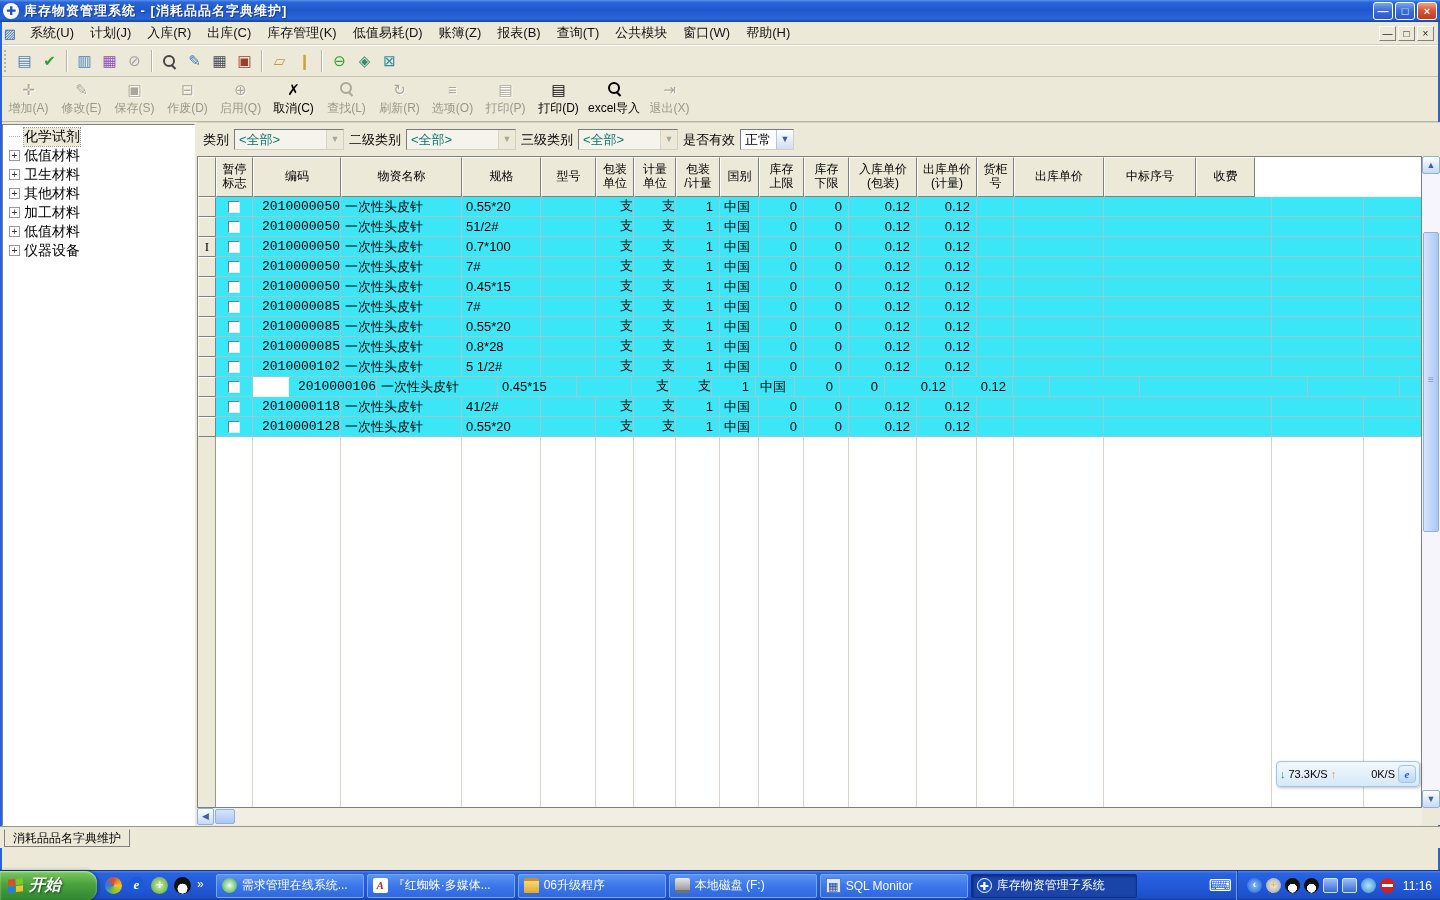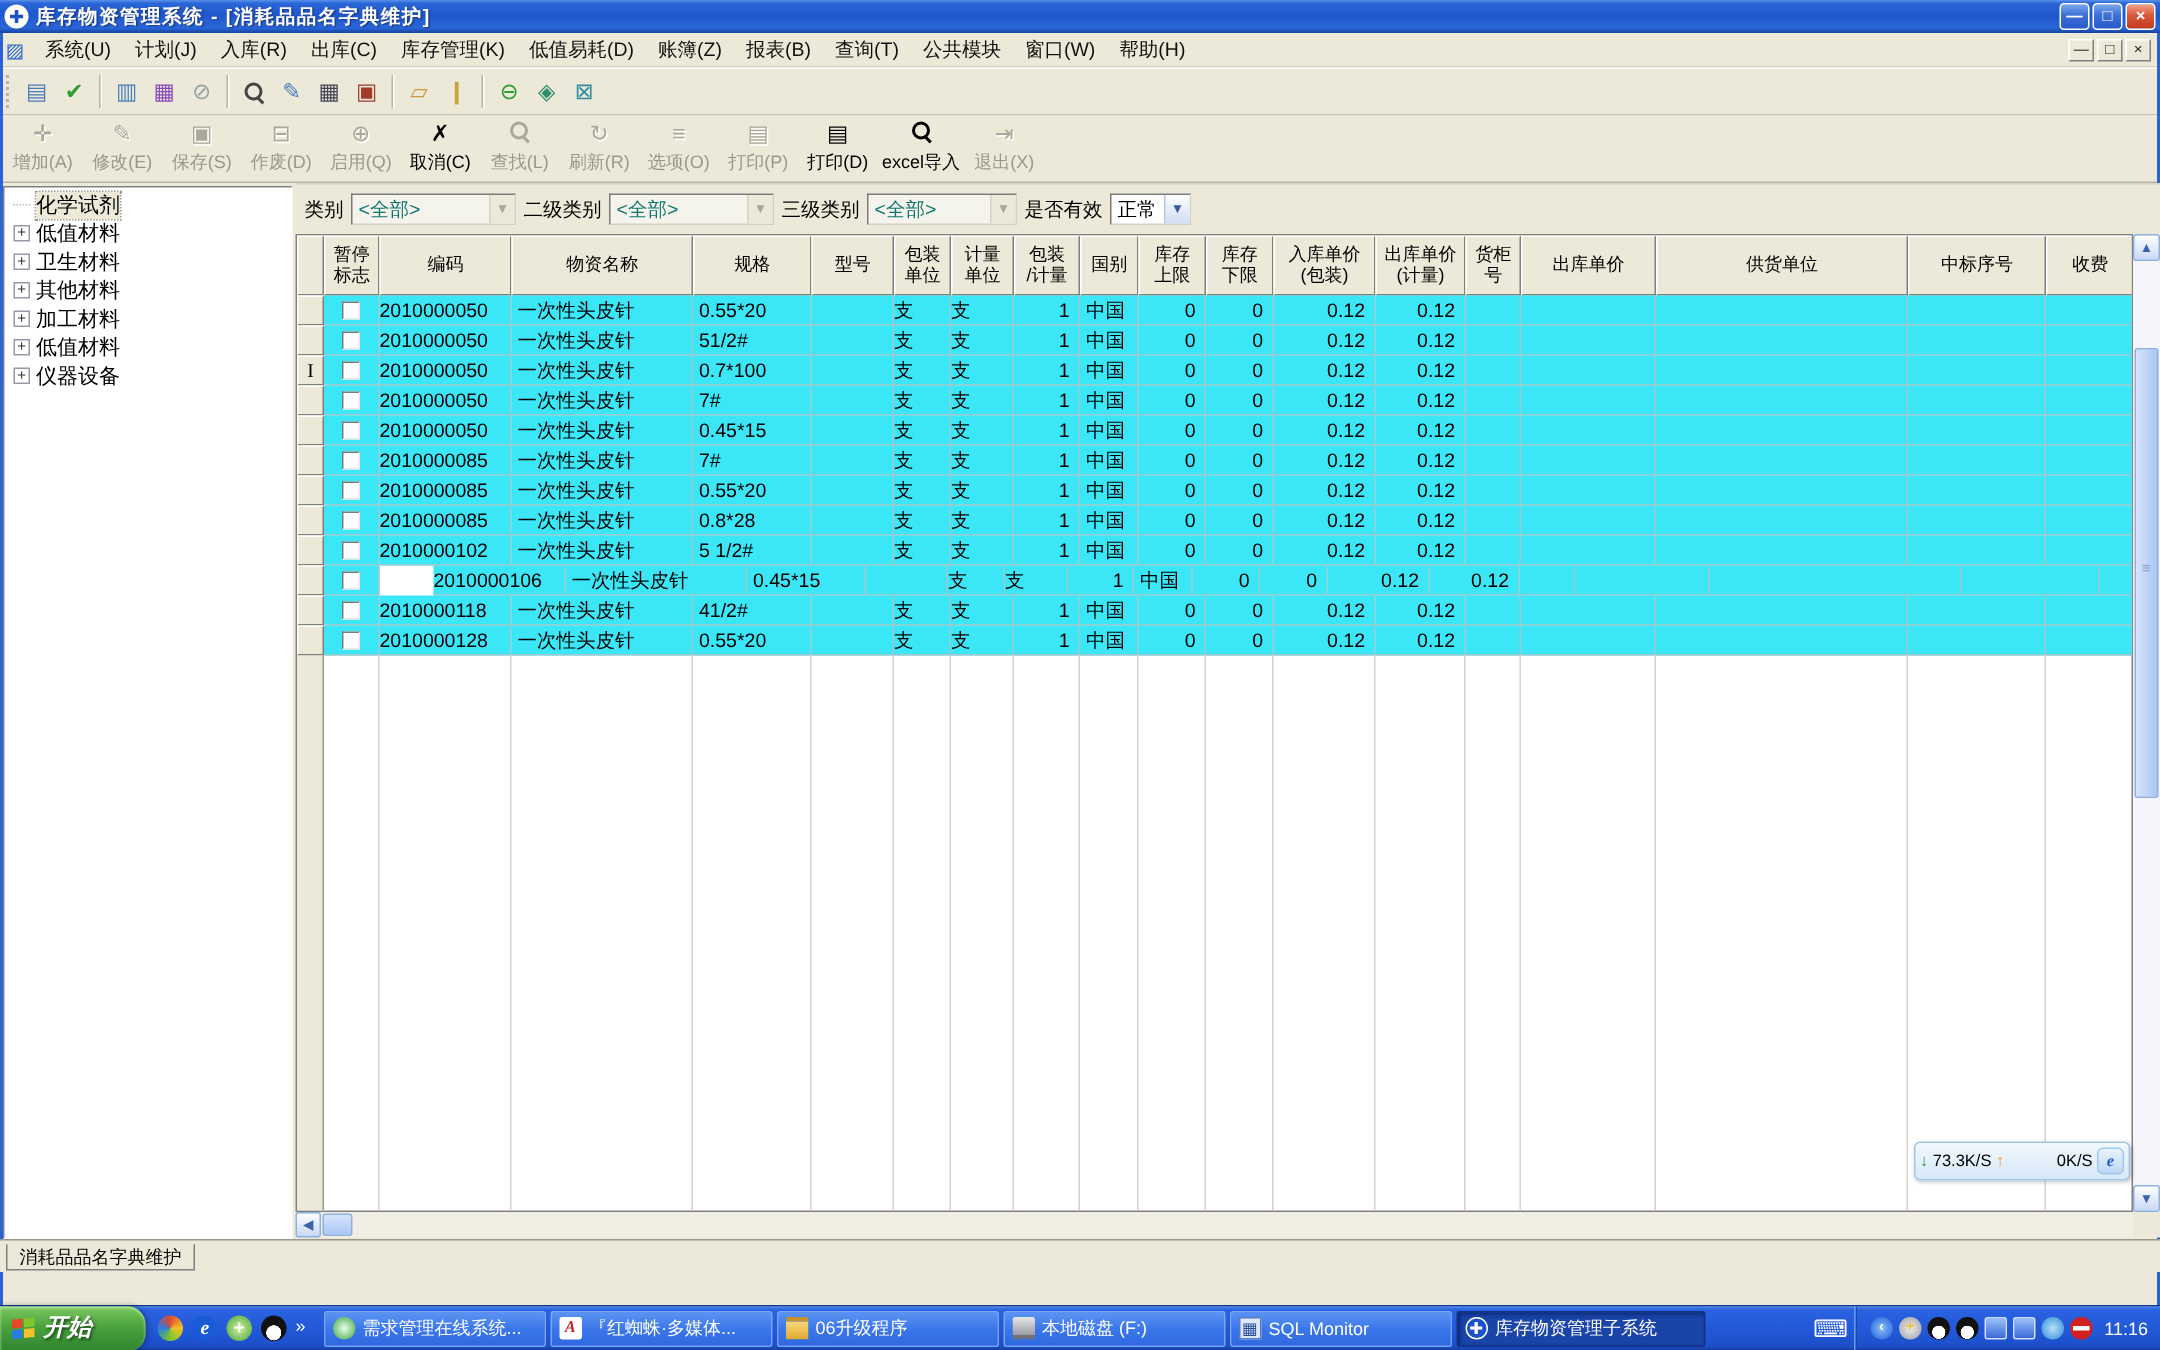--- a/index.html
+++ b/index.html
@@ -74,21 +74,21 @@
   #grid-header { display:flex; height:40px; flex:none; }
   .hcell { background:#ece9d8; border-top:1px solid #fff; border-left:1px solid #fff;
     border-right:1px solid #808080; border-bottom:1px solid #808080;
     font-size:12px; display:flex; align-items:center; justify-content:center; text-align:center;
     white-space:pre-line; line-height:1.15; flex:none; }
   .trow { display:flex; height:20px; flex:none; }
   .gcell { width:18px; flex:none; background:#ece9d8; border:1px solid; border-color:#fff #808080 #808080 #fff;
     font-family:"Liberation Serif","DejaVu Serif",serif; font-size:13px; text-align:center; line-height:18px; }
   .dcell { background:#3be6f6; border-right:1px solid #a0c8cc; border-bottom:1px solid #a0c8cc;
     font-size:13px; line-height:19px; white-space:nowrap; overflow:hidden; flex:none; }
-  .dcell.c { text-align:left; } .dcell.l { text-align:left; padding-left:4px; } .dcell.r { text-align:right; padding-right:6px; }
+  .dcell.c { text-align:right;font-family:Liberation Mono, monospace; } .dcell.l { text-align:left; padding-left:4px; } .dcell.r { text-align:right; padding-right:6px; }
   .chkwrap { display:flex; align-items:center; justify-content:center; }
   .chk { width:12px; height:12px; background:#fff; border:1px solid; border-color:#7a7a7a #e8e8e8 #e8e8e8 #7a7a7a; }
   #grid-empty { flex:1; display:flex; }
   .ecell { border-right:1px solid #d8d4cc; flex:none; height:100%; }
   #grid-total { display:flex; height:20px; flex:none; border-top:1px solid #b8b4a8; }
   .tcell { background:#ffffe1; border-right:1px solid #d8d4c4; font-size:13px; line-height:19px; flex:none; }
   .tcell.c { text-align:center; letter-spacing:8px; } .tcell.l { padding-left:4px; }
 
   
   .sbtn { background:linear-gradient(#fdfefe,#c9d8f6); border:1px solid #8cb0e0; border-radius:2px;
@@ -359,21 +359,20 @@
 上限</div>
       <div class="hcell" style="width: 45px;">库存
 下限</div>
       <div class="hcell" style="width: 68px;">入库单价
 (包装)</div>
       <div class="hcell" style="width: 60px;">出库单价
 (计量)</div>
       <div class="hcell" style="width: 37px;">货柜
 号</div>
       <div class="hcell" style="width: 90px;">出库单价</div>
-      <div class="hcell" style="width: 168px;">供货单位</div>
       <div class="hcell" style="width: 92px;">中标序号</div>
       <div class="hcell" style="width: 59px;">收费</div>
     </div>
   <div id="grid-rows">
       <div class="trow">
         <div class="gcell"></div>
         <div class="dcell c chkwrap" style="width: 37px;">
           <span class="chk"></span>
         </div>
         <div class="dcell c" style="width: 88px;">2010000050</div>

